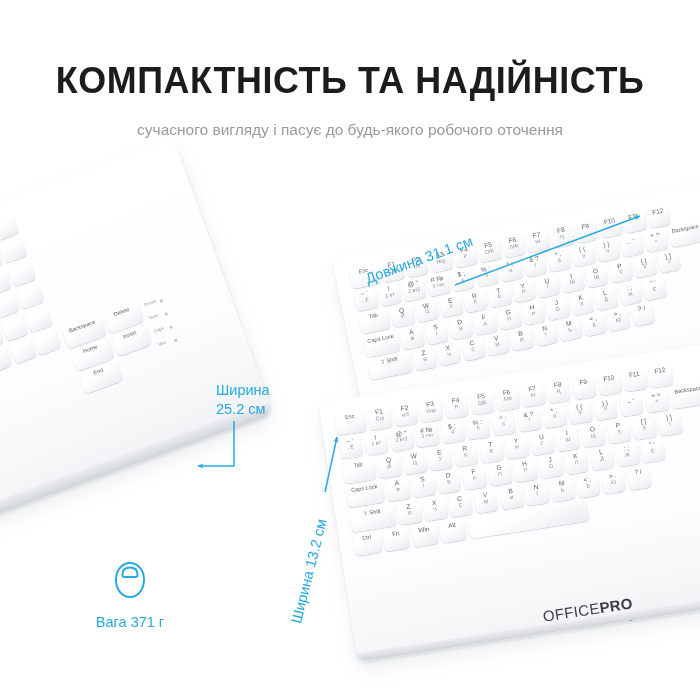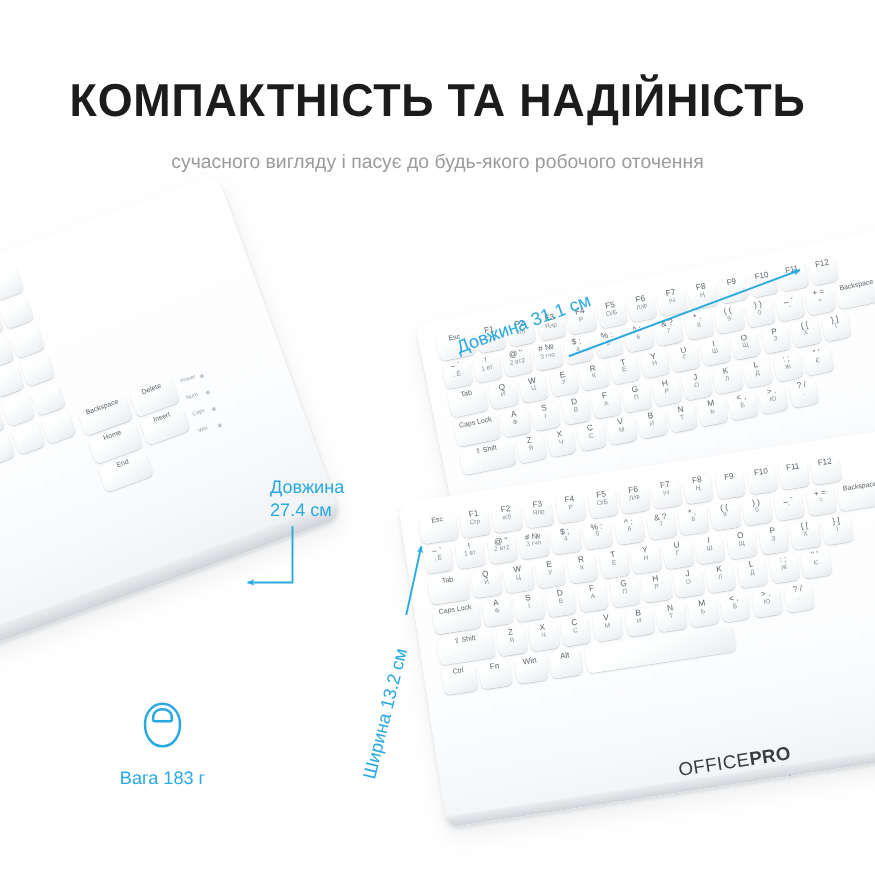--- a/index.html
+++ b/index.html
@@ -711,35 +711,35 @@
     <path d="M234,421 L234,466 L198,466" stroke="#28a9e0" stroke-width="1.5" fill="none" marker-end="url(#ah)"></path>
 
     <path d="M325,492 L337,437" stroke="#28a9e0" stroke-width="1.5" fill="none" marker-end="url(#ah)"></path>
   </svg>
 
   <div class="anno" style="left:366px;top:270px;transform:rotate(-20deg);transform-origin:0 50%;">
     <span>Довжина 31.1 см</span>
   </div>
 
   <div class="anno anno-2l" style="left:216px;top:381px;text-align:left;">
-    <div>Довжина</div>
-    <div>27.4 см</div>
+    <div>Ширина</div>
+    <div>25.2 см</div>
   </div>
 
   <div class="anno" style="left:296px;top:614px;transform:rotate(-76deg);transform-origin:0 50%;">
     <span>Ширина 13.2 см</span>
   </div>
 
   <div class="weight-wrap" style="left:72px;top:556px;width:116px;">
     <span style="display:inline-block;">
       <svg width="40" height="52" viewBox="0 0 40 52">
         <path d="M20,7 C27.6,7 34,13.8 34,23.6 C34,33.2 28.4,41 20,41
                  C11.6,41 6,33.2 6,23.6 C6,13.8 12.4,7 20,7 Z" fill="none" stroke="#28a9e0" stroke-width="2"></path>
         <path d="M12.5,18.6 C12.5,13.6 15.8,11.4 20,11.4
                  C24.2,11.4 27.5,13.6 27.5,18.6 L27.5,19.6
                  C27.5,20.4 26.9,21 26.1,21 L13.9,21
                  C13.1,21 12.5,20.4 12.5,19.6 Z" fill="none" stroke="#28a9e0" stroke-width="2"></path>
       </svg>
     </span>
-    <div class="weight-label" style="margin-top:2px;">Вага 183 г</div>
+    <div class="weight-label" style="margin-top:2px;">Вага 371 г</div>
   </div>
 
 </div>
 
 </body></html>

